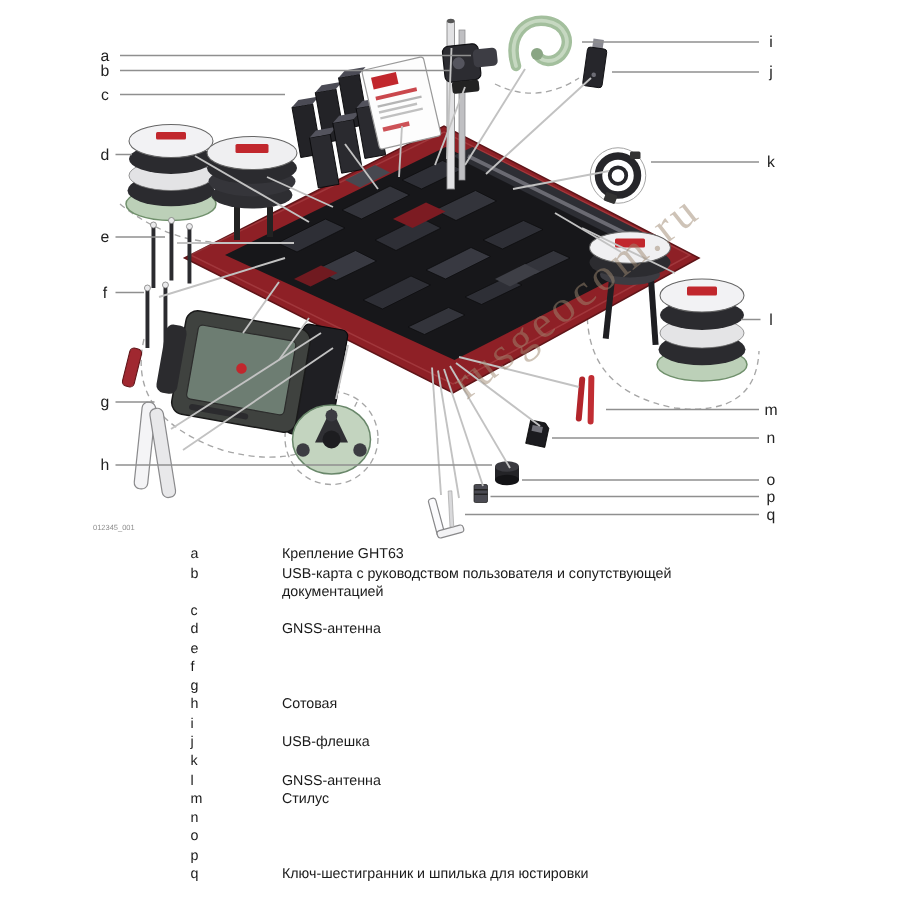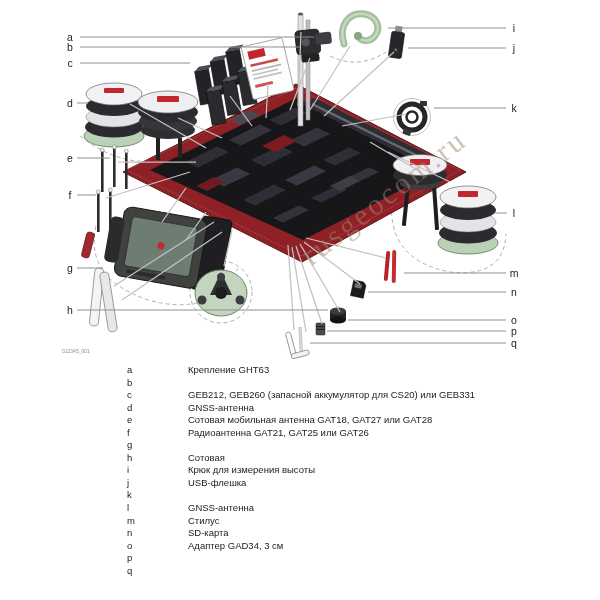--- a/index.html
+++ b/index.html
@@ -282,70 +282,66 @@
 </svg>
 </div>
 
 <div class="legend" id="legend">
     <div class="lrow">
     <span class="lkey">a</span>
     <span class="ltext">Крепление GHT63</span>
   </div>
     <div class="lrow">
     <span class="lkey">b</span>
+    <span class="ltext">USB-карта с руководством пользователя и сопутствующей документацией</span>
   </div>
     <div class="lrow">
     <span class="lkey">c</span>
-    <span class="ltext">GEB212, GEB260 (запасной аккумулятор для CS20) или GEB331</span>
   </div>
     <div class="lrow">
     <span class="lkey">d</span>
     <span class="ltext">GNSS-антенна</span>
   </div>
     <div class="lrow">
     <span class="lkey">e</span>
-    <span class="ltext">Сотовая мобильная антенна GAT18, GAT27 или GAT28</span>
   </div>
     <div class="lrow">
     <span class="lkey">f</span>
-    <span class="ltext">Радиоантенна GAT21, GAT25 или GAT26</span>
   </div>
     <div class="lrow">
     <span class="lkey">g</span>
   </div>
     <div class="lrow">
     <span class="lkey">h</span>
     <span class="ltext">Сотовая</span>
   </div>
     <div class="lrow">
     <span class="lkey">i</span>
-    <span class="ltext">Крюк для измерения высоты</span>
   </div>
     <div class="lrow">
     <span class="lkey">j</span>
     <span class="ltext">USB-флешка</span>
   </div>
     <div class="lrow">
     <span class="lkey">k</span>
   </div>
     <div class="lrow">
     <span class="lkey">l</span>
     <span class="ltext">GNSS-антенна</span>
   </div>
     <div class="lrow">
     <span class="lkey">m</span>
     <span class="ltext">Стилус</span>
   </div>
     <div class="lrow">
     <span class="lkey">n</span>
-    <span class="ltext">SD-карта</span>
   </div>
     <div class="lrow">
     <span class="lkey">o</span>
-    <span class="ltext">Адаптер GAD34, 3 см</span>
   </div>
     <div class="lrow">
     <span class="lkey">p</span>
   </div>
     <div class="lrow">
     <span class="lkey">q</span>
+    <span class="ltext">Ключ-шестигранник и шпилька для юстировки</span>
   </div>
   </div>
 
 </body></html>

